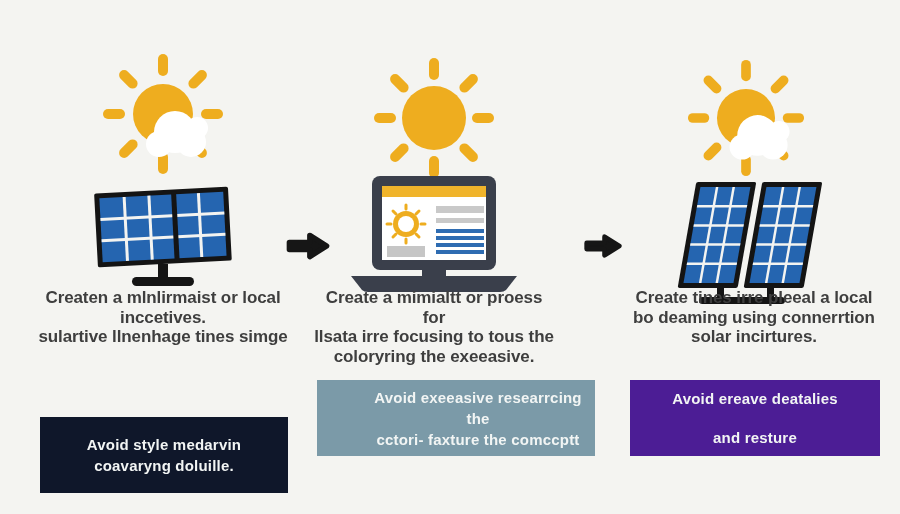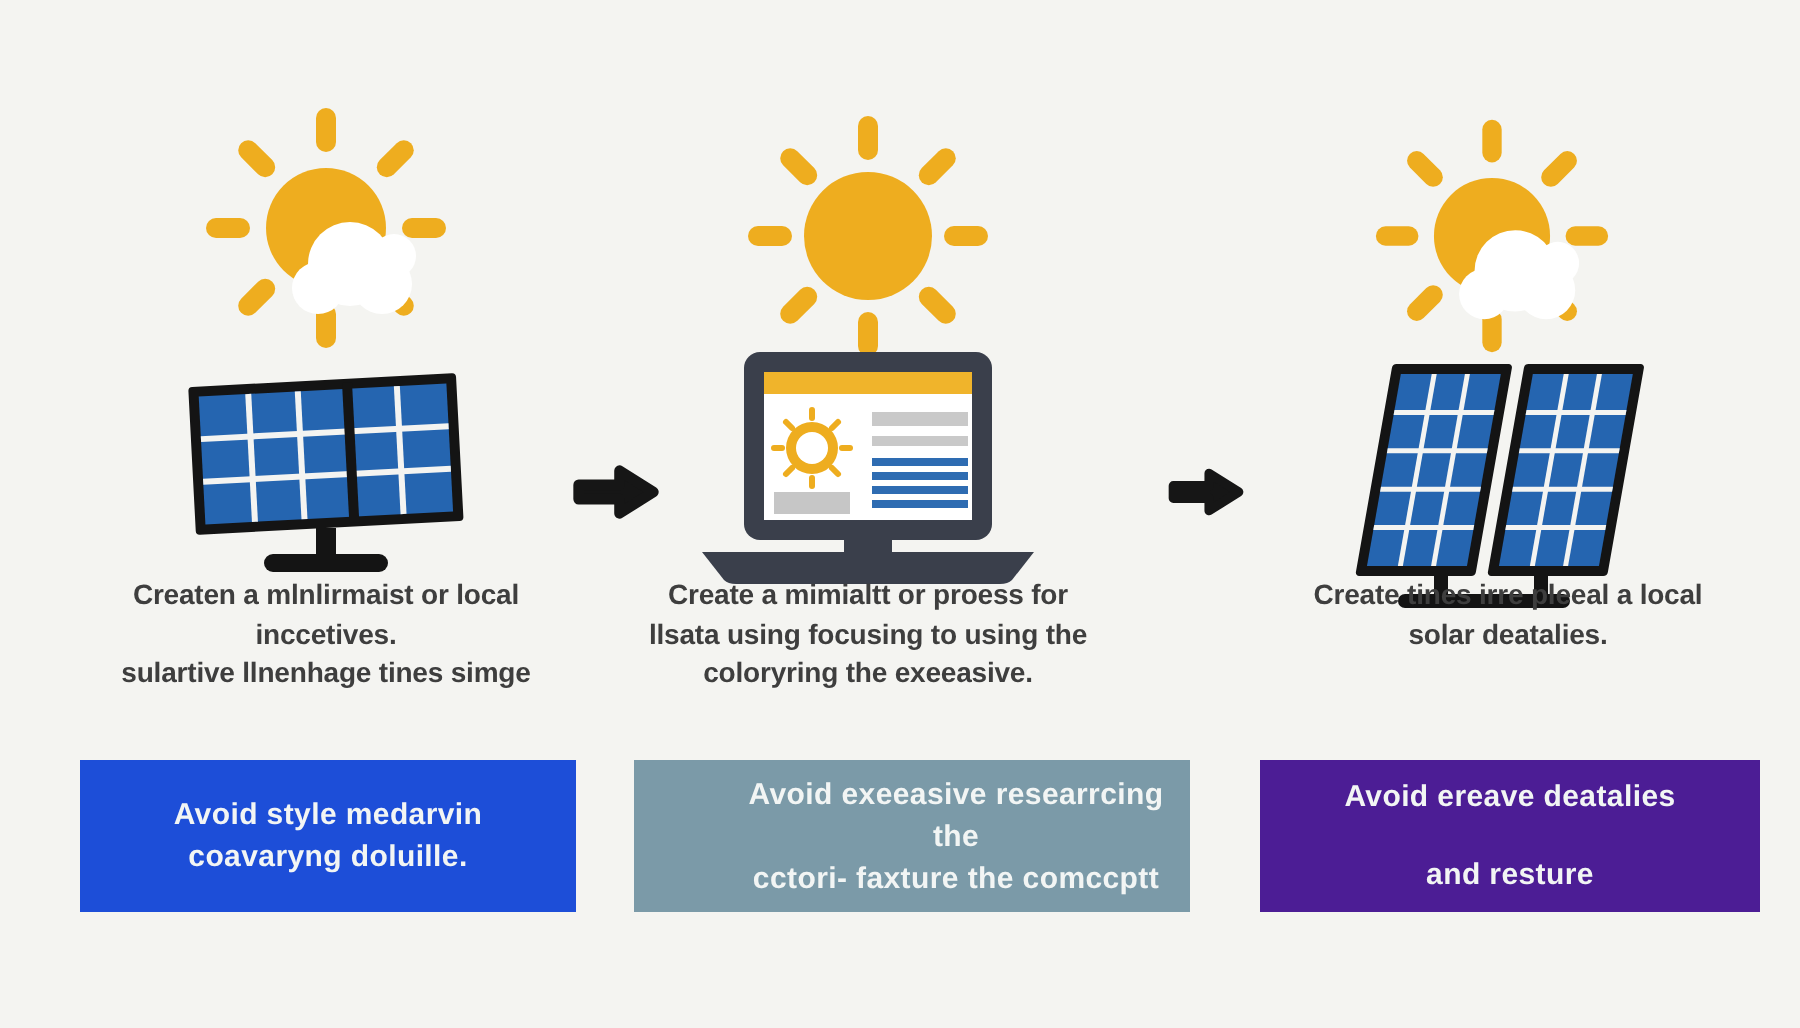--- a/index.html
+++ b/index.html
@@ -16,21 +16,21 @@
   .icon-sun  { position:absolute; top:0; left:50%; transform:translateX(-50%); }
   .icon-main { position:absolute; left:50%; transform:translateX(-50%); }
   #col1 .icon-main { top:128px; }
   #col2 .icon-sun  { top:4px; }
   #col2 .icon-main { top:122px; }
   #col3 .icon-sun  { top:6px; transform:translateX(calc(-50% - 8px)); }
   #col3 .icon-main { top:126px; transform:translateX(calc(-50% - 8px)); }
 
   .desc {
     position:absolute; top:236px; left:0; width:100%;
-    text-align:center; font-size:14px; font-weight:600;
+    text-align:center; font-size:17px; font-weight:600;
     color:#3e3e3e; line-height:19.5px; letter-spacing:-0.1px;
   }
   .avoid-box {
     position:absolute; top:328px; height:76px;
     display:flex; flex-direction:column; justify-content:center;
     text-align:center; color:#f2f5f4; font-size:15px; font-weight:600;
     line-height:21px; letter-spacing:0.2px;
   }
   #col1 .avoid-box { left:2px; width:248px; }
   #col2 .avoid-box { left:3px; width:234px; }
@@ -82,21 +82,21 @@
       <rect x="70" y="84" width="10" height="15" fill="#141414"></rect>
       <rect x="44" y="97" width="62" height="9" rx="4.5" fill="#141414"></rect>
     </svg>
 
     <div class="desc">
       <div>Createn a mlnlirmaist or local</div>
       <div>inccetives.</div>
       <div>sulartive llnenhage tines simge</div>
     </div>
 
-    <div class="avoid-box" style="background: #1d4ed8;">
+    <div class="avoid-box" style="background: #0f172a; margin-top: 37px;">
       <div>Avoid style medarvin</div>
       <div>coavaryng doluille.</div>
     </div>
   </div>
 
   <svg class="arrow" id="arrow1" width="48" height="36" viewBox="0 0 54 40">
     <path d="M6,16 L29,16 L29,8 L48,20 L29,32 L29,24 L6,24 Z" fill="#161616" stroke="#161616" stroke-width="6" stroke-linejoin="round" stroke-linecap="round"></path>
   </svg>
 
   <div class="col" id="col2">
@@ -140,21 +140,21 @@
         <rect x="97" y="69" width="48" height="4"></rect>
         <rect x="97" y="76" width="48" height="4"></rect>
       </g>
       <rect x="48" y="72" width="38" height="11" fill="#c6c6c6"></rect>
       <rect x="83" y="96" width="24" height="8" fill="#3a3f4b"></rect>
       <path d="M12,102 L178,102 L167,116 Q165,118 161,118 L29,118 Q25,118 23,116 Z" fill="#3a3f4b"></path>
     </svg>
 
     <div class="desc">
       <div>Create a mimialtt or proess for</div>
-      <div>llsata using focusing to using the</div>
+      <div>llsata irre focusing to tous the</div>
       <div>coloryring the exeeasive.</div>
     </div>
 
     <div class="avoid-box" style="background: rgb(123, 154, 168); padding-left: 44px;">
       <div>Avoid exeeasive researrcing the</div>
       <div>cctori- faxture the comccptt</div>
     </div>
   </div>
 
   <svg class="arrow" id="arrow2" width="42" height="32" viewBox="0 0 54 40">
@@ -205,21 +205,22 @@
           <line x1="101" y1="85.8" x2="151" y2="85.8"></line>
         </g>
       </g>
       <rect x="66" y="108" width="7" height="13" fill="#141414"></rect>
       <rect x="116" y="108" width="7" height="13" fill="#141414"></rect>
       <rect x="48" y="119" width="86" height="7" rx="3.5" fill="#141414"></rect>
     </svg>
 
     <div class="desc">
       <div>Create tines irre pleeal a local</div>
-      <div>solar deatalies.</div>
+      <div>bo deaming using connerrtion</div>
+      <div>solar incirtures.</div>
     </div>
 
     <div class="avoid-box" style="background: #4c1d95; gap: 18px;">
       <div>Avoid ereave deatalies</div>
       <div>and resture</div>
     </div>
   </div>
 
 </div>
 

